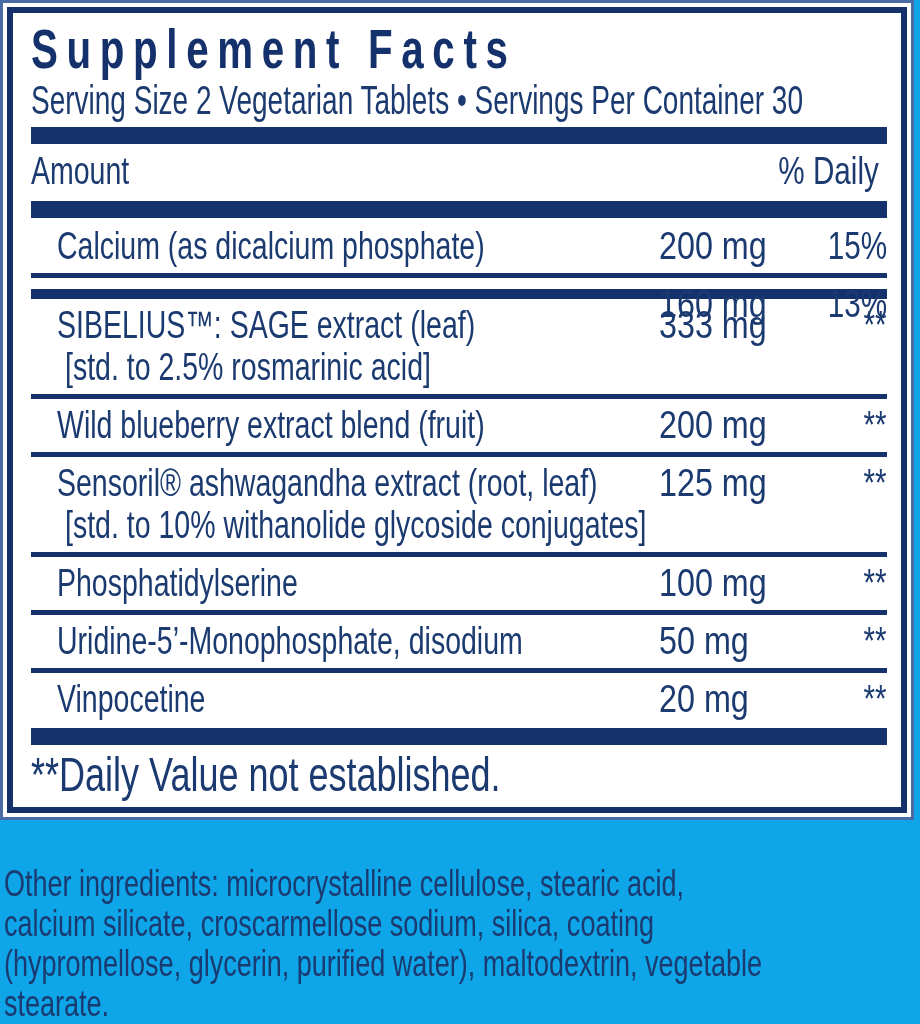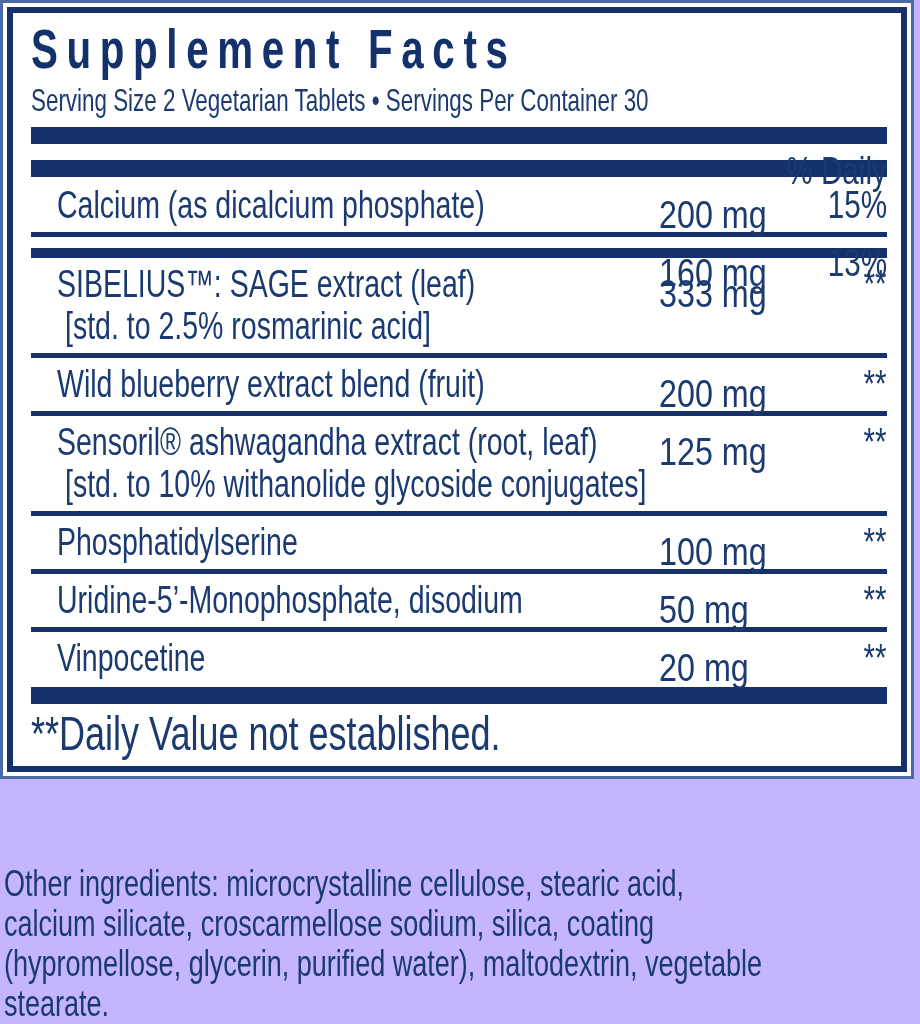--- a/index.html
+++ b/index.html
@@ -6,21 +6,21 @@
     margin: 0;
     padding: 0;
     background: #ffffff;
     font-family: "Liberation Sans", sans-serif;
   }
   .page {
     position: relative;
     width: 920px;
     height: 1024px;
     overflow: hidden;
-    background: #c4b5fd;
+    background: #0ea5e9;
     color: #1a3a70;
   }
   
   .panel-outer {
     position: absolute;
     left: 0; top: 0;
     width: 914px;
     border: 3px solid #4a6aa5;
     background: #ffffff;
     padding: 4px;
@@ -40,32 +40,32 @@
     font-size: 56px;
     font-weight: 700;
     letter-spacing: 12px;
     color: #14316c;
     transform: scaleX(0.72);
     transform-origin: 0 0;
     display: inline-block;
     white-space: nowrap;
     line-height: 1.0;
   }
-  .serving { font-size: 32px; line-height: 46px; height: 48px; }
+  .serving { font-size: 40px; line-height: 46px; height: 48px; }
   .serving .c { transform: scaleX(0.70); }
 
   .bar { height: 17px; background: #14316c; margin: 2px 0; }
   .rule { height: 5px; background: #14316c; }
   .rule-heavy { height: 10px; background: #14316c; }
 
   .colhead { position: relative; padding: 5px 0 7px; font-size: 38px; line-height: 41px; }
-  .colhead .dvh { position: absolute; right: 0; top: 5px; text-align: right; }
+  .colhead .dvh { position: absolute; right: 8px; top: 5px; text-align: right; }
 
   .row { position: relative; padding: 5px 0 6px; font-size: 38px; line-height: 42px; margin-left: 26px; }
-  .row .amt { position: absolute; left: 602px; top: 15px; }
+  .row .amt { position: absolute; left: 602px; top: 5px; }
   .row .amt .c { transform: scaleX(0.85); }
   .row .dv  { position: absolute; right: 0; top: 5px; text-align: center; }
   .row .note { padding-left: 8px; }
 
   .footnote { padding: 7px 0 11px; font-size: 48px; line-height: 42px; }
 
   
   .other {
     position: absolute;
     left: 4px; top: 864px;
@@ -88,20 +88,21 @@
       </div>
 
       <div class="serving">
         <span class="c">Serving Size 2 Vegetarian Tablets • Servings Per Container 30</span>
       </div>
 
       <div class="bar"></div>
 
       <div class="colhead">
         <div>
+          <div><span class="c">Amount</span></div>
         </div>
         <div class="dvh">
           <div><span class="cr">% Daily</span></div>
         </div>
       </div>
 
       <div class="bar"></div>
 
       <div class="row">
         <div class="name"><span class="c">Calcium (as dicalcium phosphate)</span></div>

